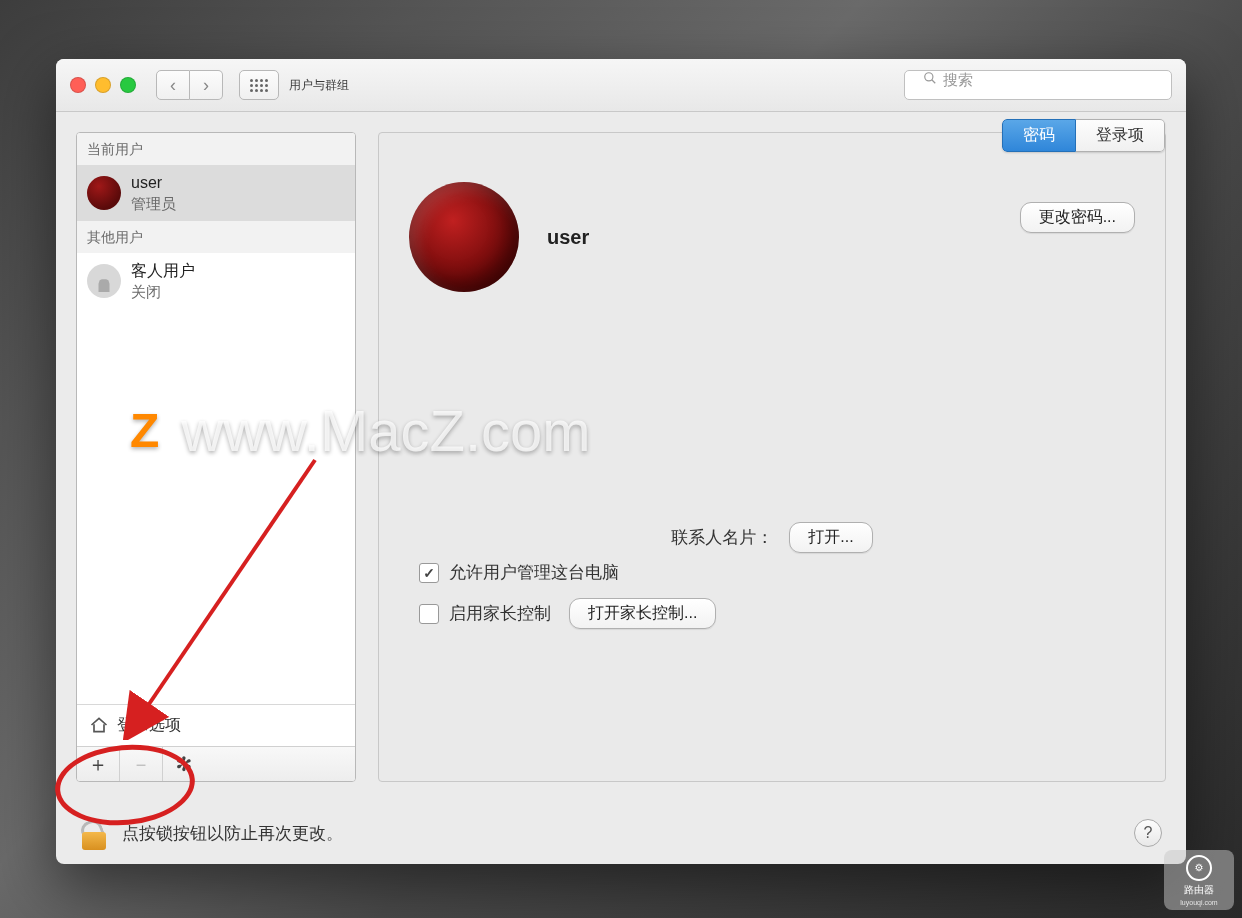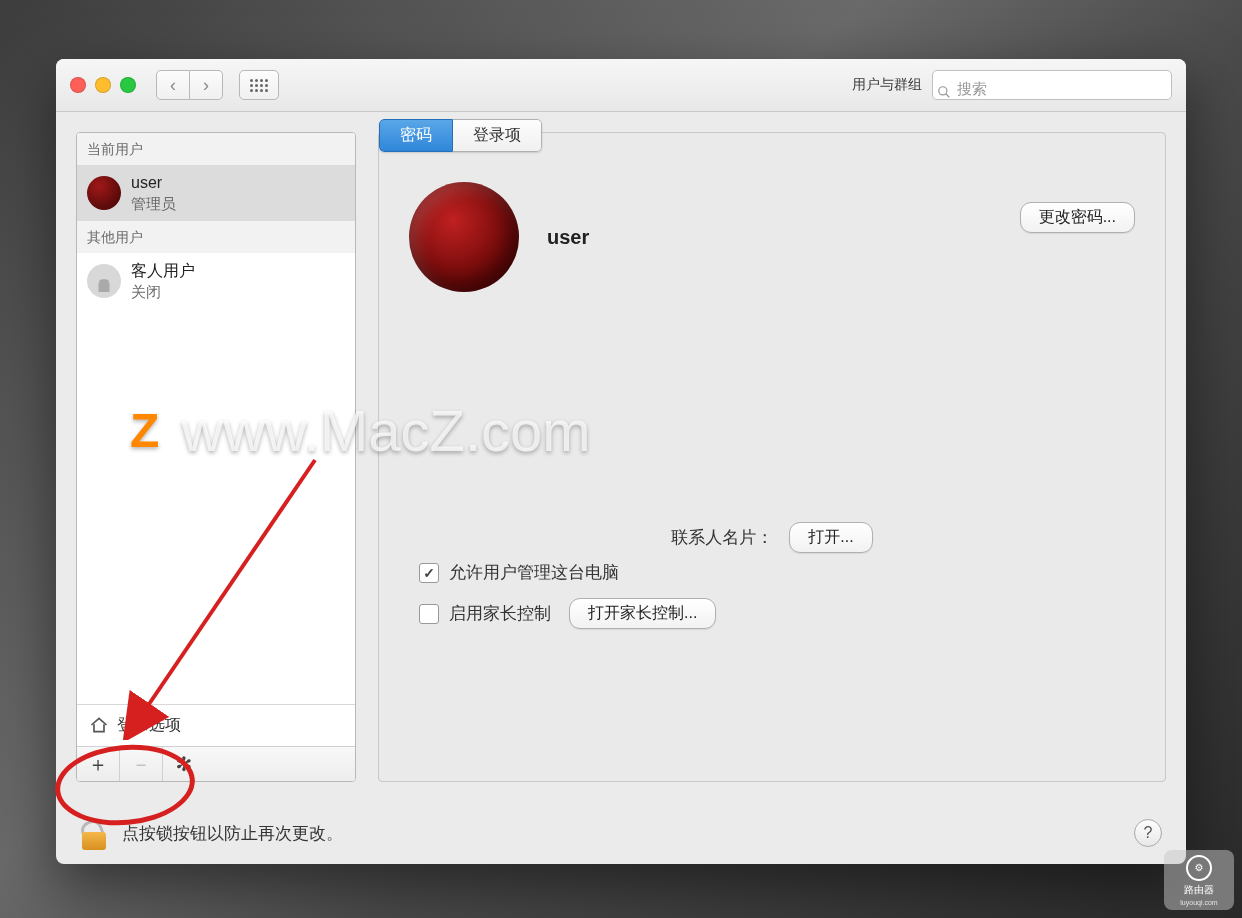--- a/index.html
+++ b/index.html
@@ -9,41 +9,41 @@
 .traffic{display:flex;gap:9px}
 .dot{width:14px;height:14px;border-radius:50%;border:1px solid rgba(0,0,0,.15)}
 .dot.r{background:#ff5f57}.dot.y{background:#ffbd2e}.dot.g{background:#28c940}
 .navbtns{display:flex;margin-left:10px}
 .navbtn{width:32px;height:28px;border:1px solid #b8b8b8;background:linear-gradient(#fcfcfc,#f0f0f0);display:flex;align-items:center;justify-content:center;color:#888;font-size:18px}
 .navbtn:first-child{border-radius:5px 0 0 5px}
 .navbtn:last-child{border-radius:0 5px 5px 0;border-left:none}
 .gridbtn{width:38px;height:28px;border:1px solid #b8b8b8;border-radius:5px;background:linear-gradient(#fcfcfc,#f0f0f0);display:flex;align-items:center;justify-content:center;margin-left:6px}
 .griddots{display:grid;grid-template-columns:repeat(4,3px);grid-template-rows:repeat(3,3px);gap:2px}
 .griddots span{background:#666;border-radius:50%}
-.title{flex:1;text-align:right;font-size:14px;color:#3a3a3a;font-weight:400}
-.searchbox{width:230px;height:28px;border:1px solid #c0c0c0;border-radius:5px;background:#fff;display:flex;align-items:flex-end;padding:0 4px;color:#999;font-size:15px;gap:6px}
+.title{flex:1;text-align:left;font-size:12px;color:#3a3a3a;font-weight:400}
+.searchbox{width:230px;height:28px;border:1px solid #c0c0c0;border-radius:5px;background:#fff;display:flex;align-items:flex-start;padding:0 18px;color:#999;font-size:15px;gap:6px}
 .body{flex:1;display:flex;padding:20px;gap:22px}
 .sidebar{width:278px;border:1px solid #b8b8b8;border-radius:4px;background:#fff;display:flex;flex-direction:column;overflow:hidden}
 .section-header{padding:8px 10px 6px;font-size:14px;color:#6a6a6a;background:#f2f2f2}
 .user-row{display:flex;align-items:center;padding:8px 10px;gap:10px}
 .user-row.selected{background:#dcdcdc}
 .avatar-small{width:34px;height:34px;border-radius:50%;background:radial-gradient(circle at 35% 30%,#a01818,#5a0a0a 70%);flex-shrink:0}
 .avatar-guest{width:34px;height:34px;border-radius:50%;background:#d8d8d8;display:flex;align-items:center;justify-content:center;flex-shrink:0}
 .avatar-guest::after{content:"";width:22px;height:22px;border-radius:50% 50% 0 0;background:#aaa;clip-path:polygon(25% 100%,25% 60%,30% 45%,40% 40%,60% 40%,70% 45%,75% 60%,75% 100%)}
 .user-info{display:flex;flex-direction:column;line-height:1.3}
 .user-name{font-size:16px;color:#222}
 .user-role{font-size:15px;color:#6a6a6a}
 .spacer{flex:1}
 .login-options{display:flex;gap:8px;padding:10px 12px;border-top:1px solid #d8d8d8;font-size:16px;color:#333}
 .home-icon{width:20px;height:20px}
 .bottom-toolbar{display:flex;border-top:1px solid #d0d0d0;background:linear-gradient(#f8f8f8,#ededed)}
 .tbtn{width:42px;height:34px;display:flex;align-items:center;justify-content:center;font-size:20px;color:#444;border-right:1px solid #d0d0d0}
 .tbtn.dim{color:#bbb}
 .main{flex:1;background:#eaeaea;border:1px solid #c8c8c8;border-radius:4px;display:flex;flex-direction:column;padding:0;position:relative}
-.tabs{display:flex;justify-content:flex-start;margin-top:-14px}
+.tabs{display:flex;justify-content:flex-end;margin-top:-14px}
 .tabgroup{display:flex;border-radius:5px;overflow:hidden;box-shadow:0 1px 2px rgba(0,0,0,.15)}
 .tab{padding:5px 20px;font-size:16px;border:1px solid #b0b0b0;background:linear-gradient(#fdfdfd,#f0f0f0);color:#333}
 .tab.active{background:linear-gradient(#5aa7e8,#2f86d9);color:#fff;border-color:#2470b8}
 .tab:first-child{border-radius:5px 0 0 5px}
 .tab:last-child{border-radius:0 5px 5px 0;border-left:none}
 .profile{display:flex;align-items:center;padding:30px 30px 10px;gap:28px}
 .avatar-large{width:110px;height:110px;border-radius:50%;background:radial-gradient(circle at 40% 35%,#c02020,#6a0808 65%,#4a0404);box-shadow:inset -8px -8px 20px rgba(0,0,0,.4),inset 8px 8px 15px rgba(255,255,255,.15)}
 .profile-name{font-size:20px;font-weight:600;color:#222}
 .change-pw{margin-left:auto;margin-top:-40px}
 .mac-btn{padding:4px 18px;font-size:16px;border:1px solid #b0b0b0;border-radius:11px;background:linear-gradient(#fff,#f2f2f2);box-shadow:0 1px 1px rgba(0,0,0,.08);color:#222}

